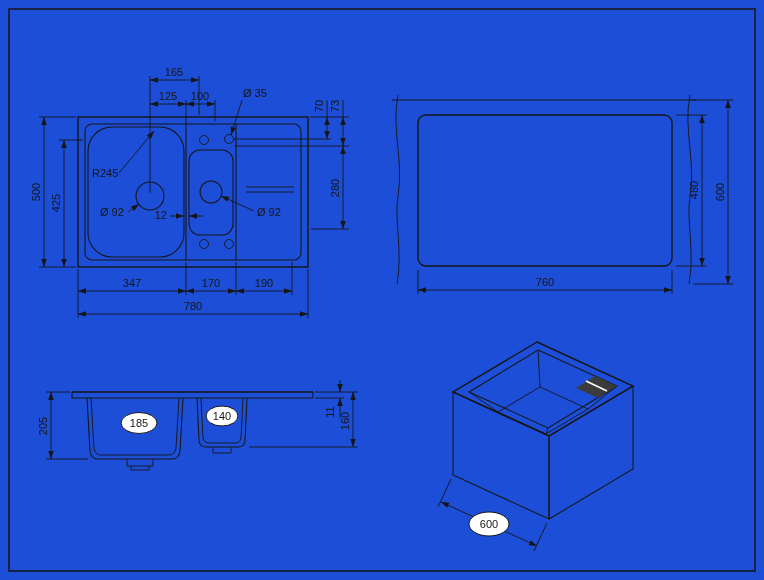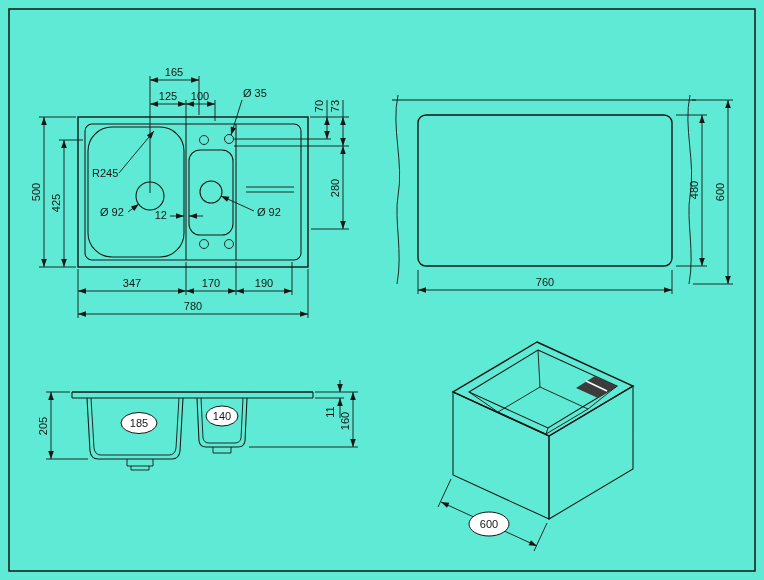--- a/index.html
+++ b/index.html
@@ -1,16 +1,16 @@
 <!DOCTYPE html>
 <html><head>
 <meta charset="utf-8">
 <style>
   html,body{margin:0;padding:0;background:#ffffff;width:764px;height:580px;overflow:hidden;}
-  .stage{position:relative;width:764px;height:580px;background:#5eead4;}
+  .stage{position:relative;width:764px;height:580px;background:#1d4ed8;}
   svg{position:absolute;left:0;top:0;}
   svg text{font-family:"Liberation Sans","DejaVu Sans",sans-serif;font-size:11px;fill:#161616;}
   .o{stroke:#161616;fill:none;stroke-width:1.4;}   
   .m{stroke:#161616;fill:none;stroke-width:1.05;}  
   .d{stroke:#161616;fill:none;stroke-width:0.9;}   
   .wf{fill:#ffffff;stroke:#161616;}
 </style>
 </head>
 <body>
 

